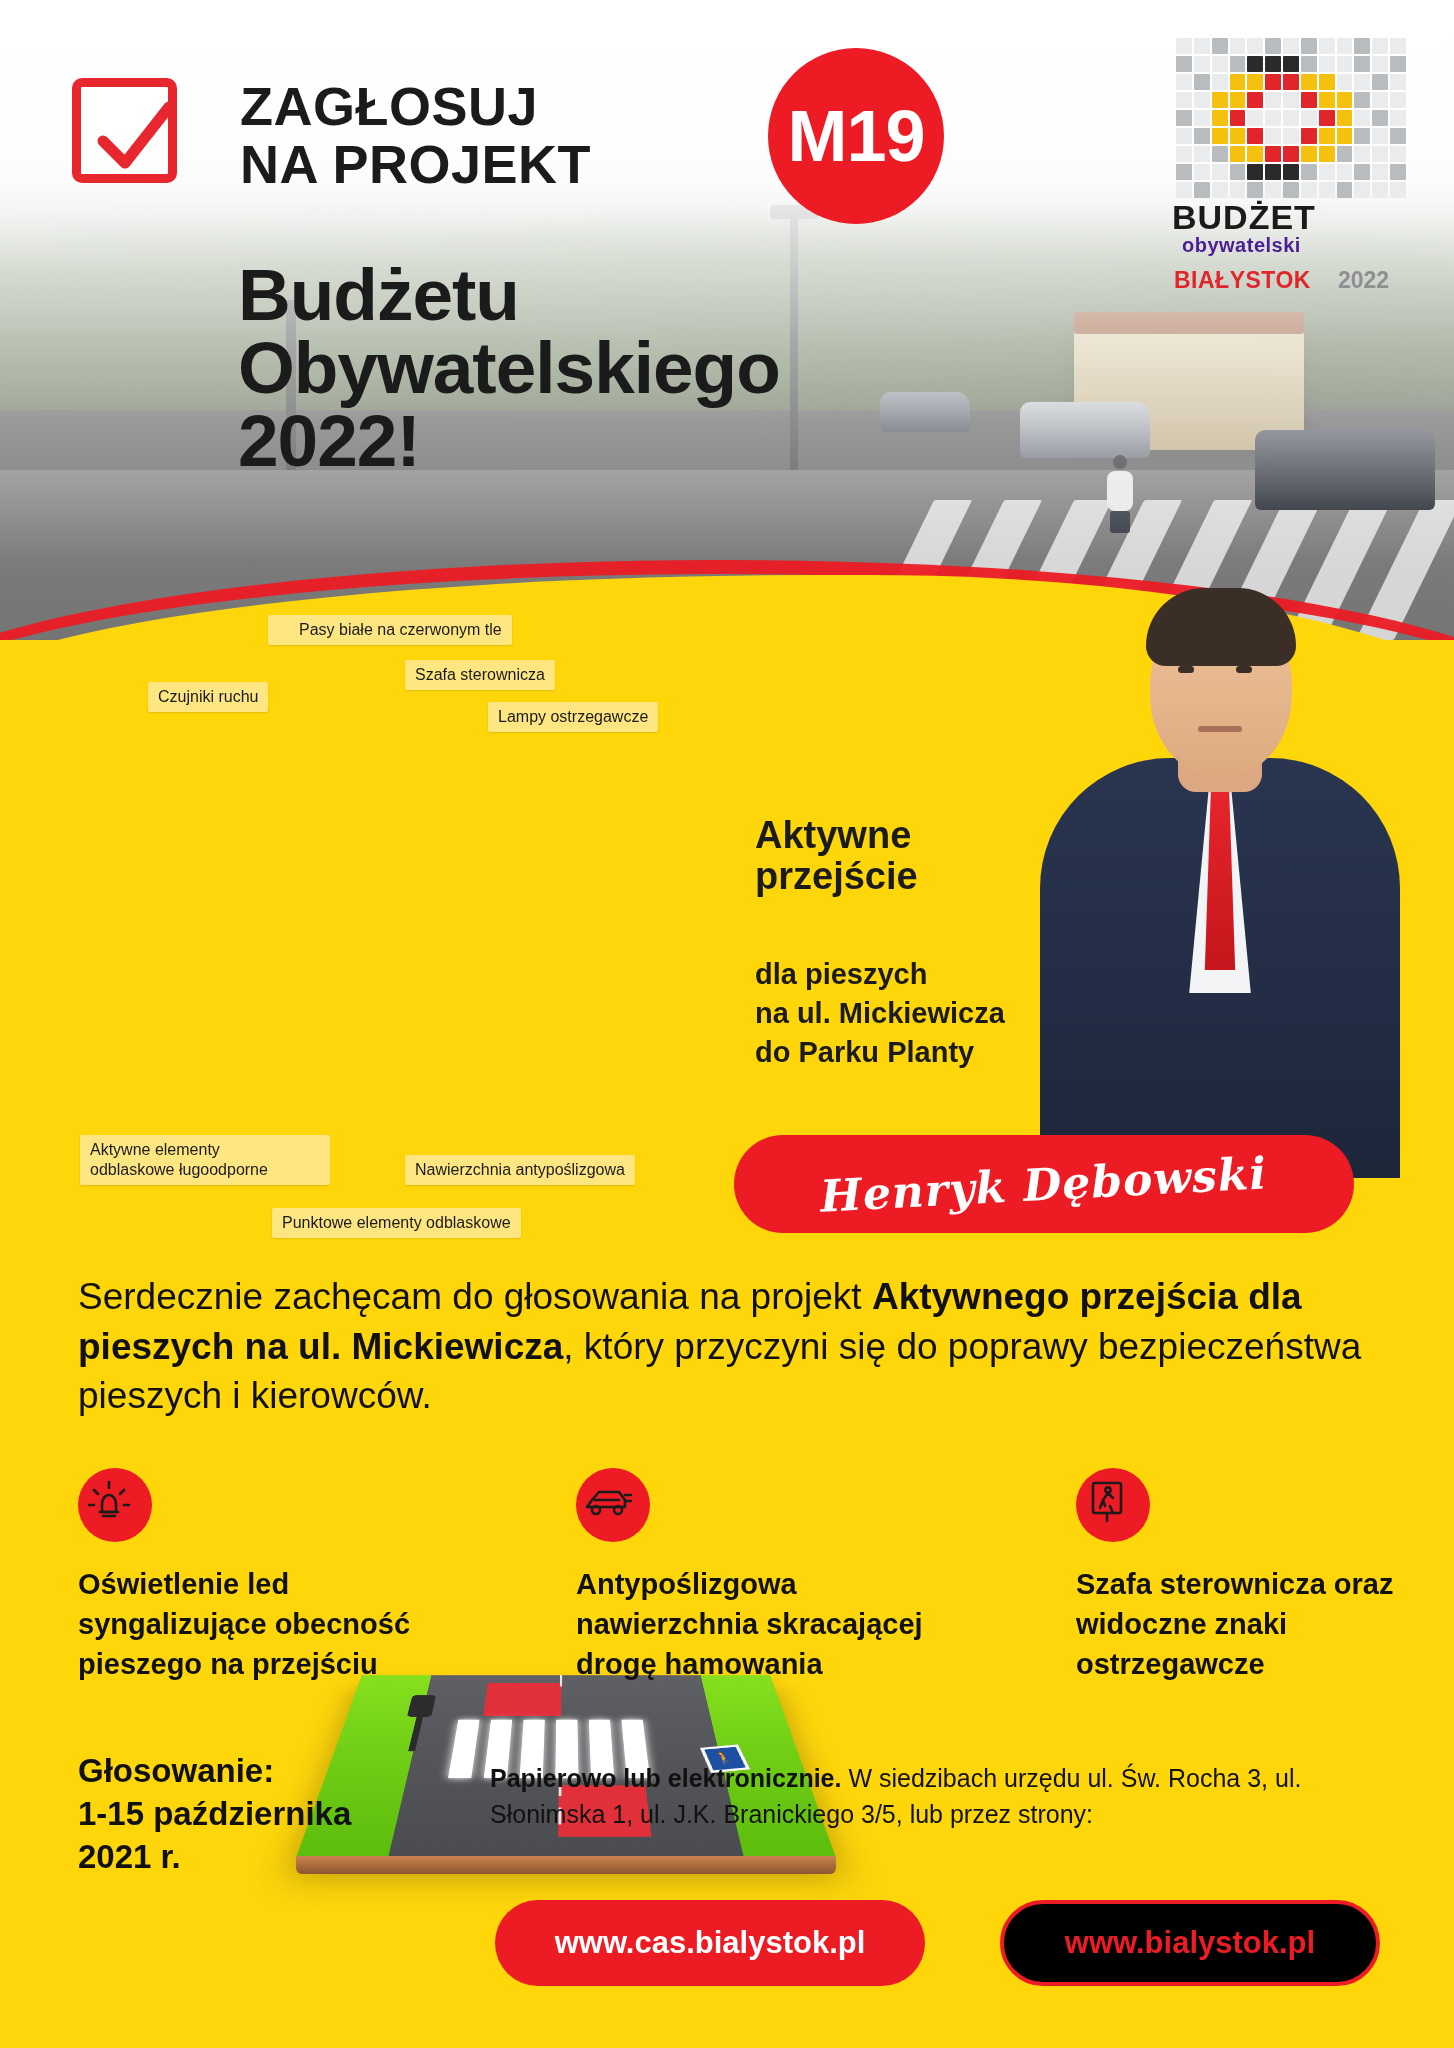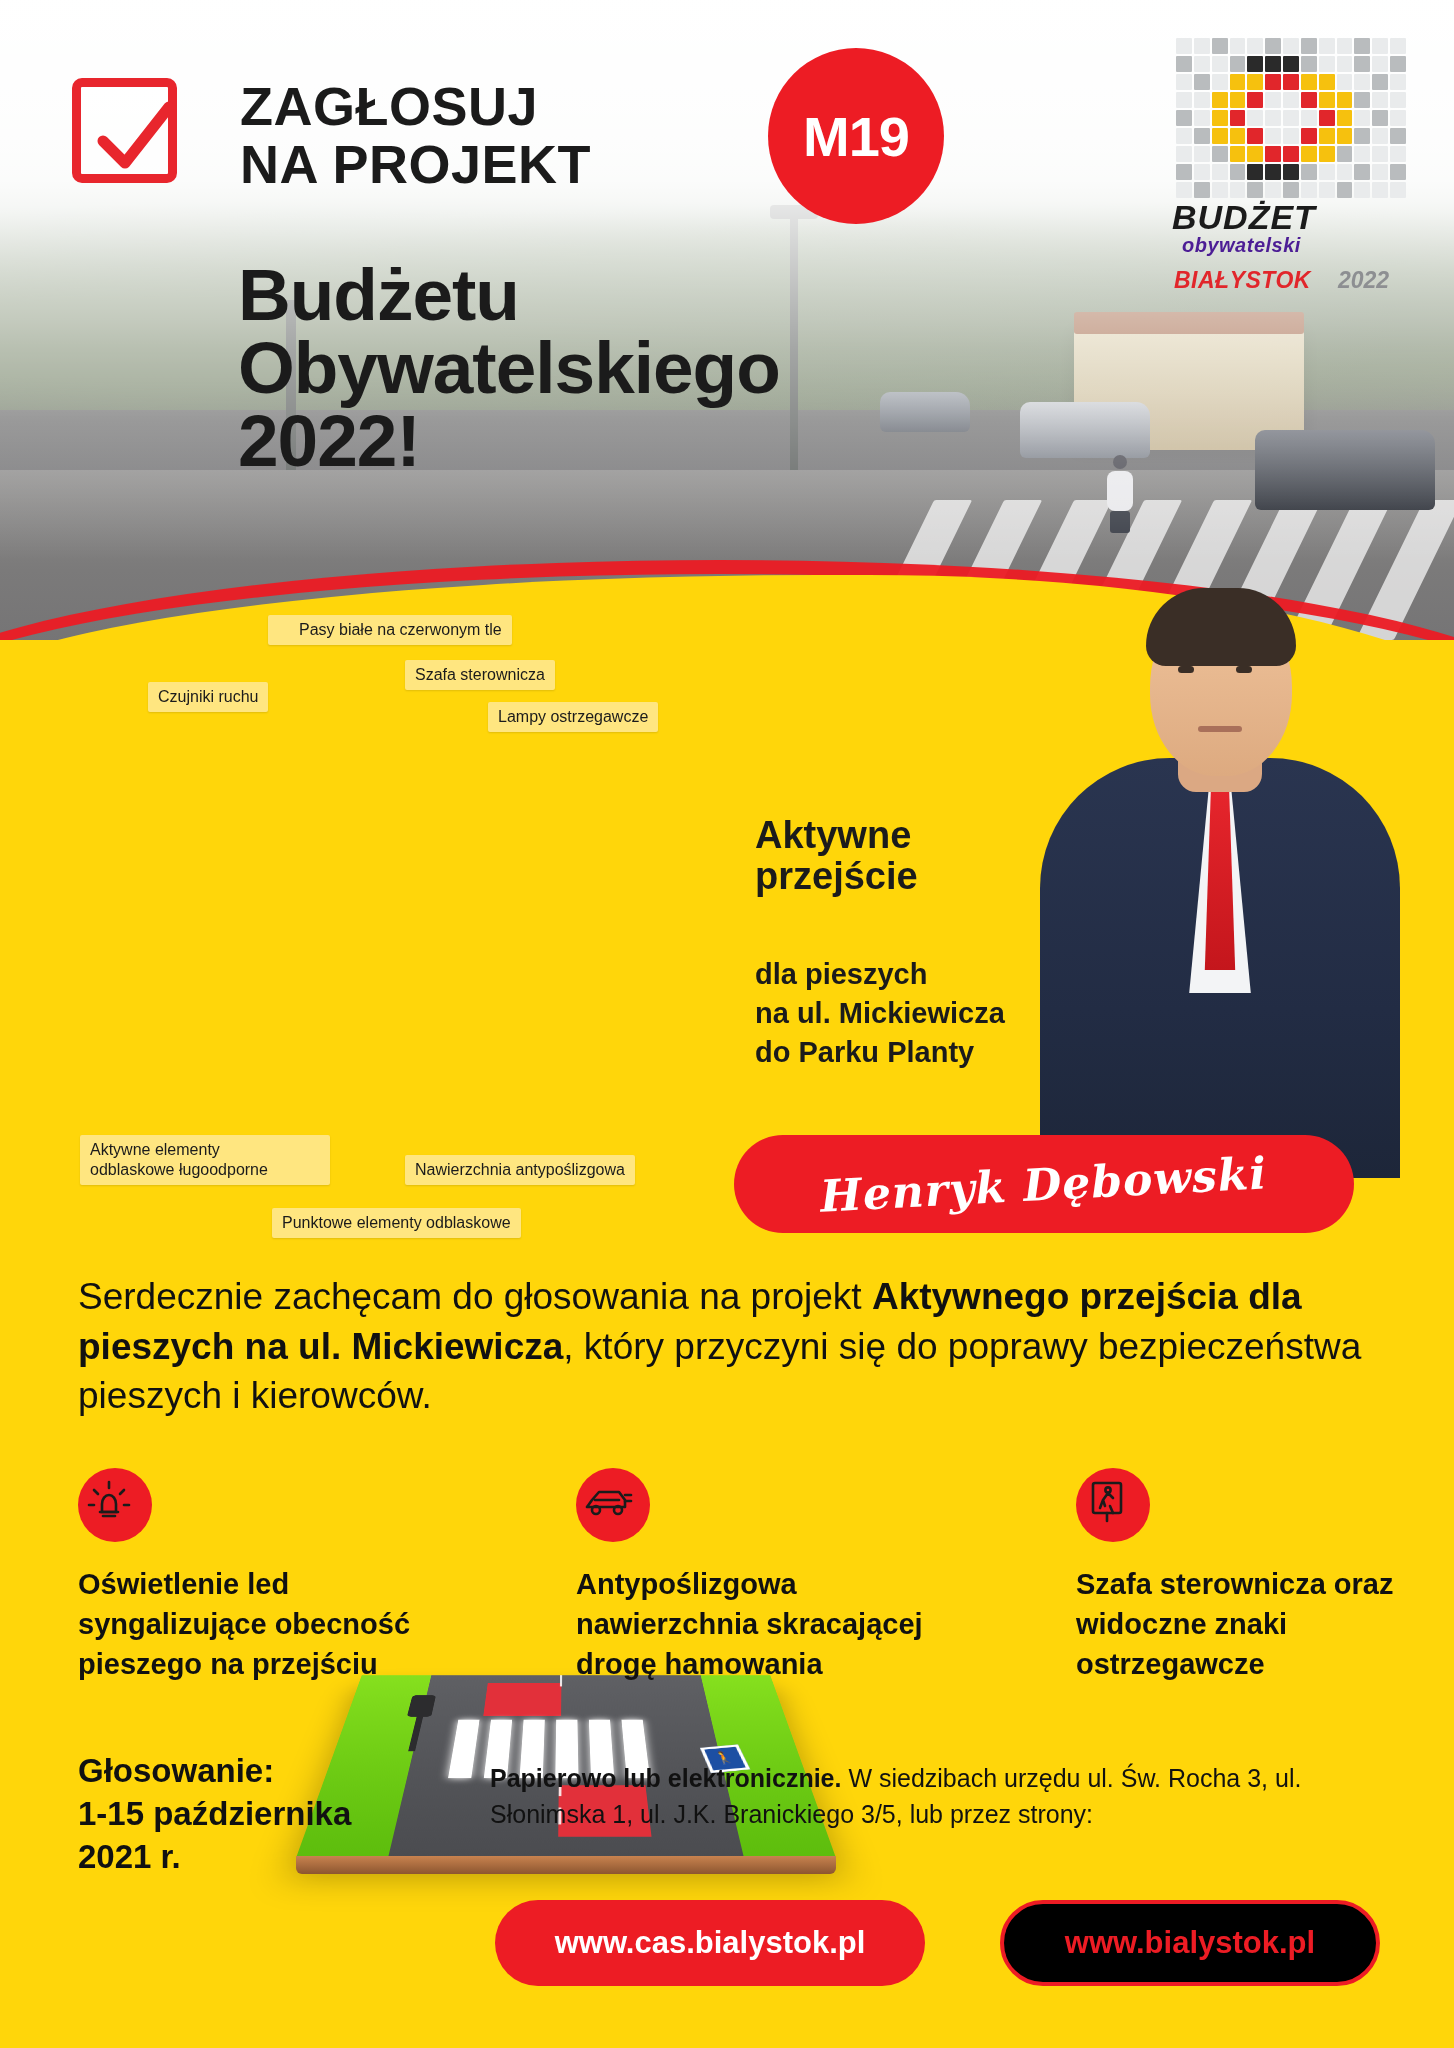--- a/index.html
+++ b/index.html
@@ -85,25 +85,25 @@
   }
   .hdr-big {
     position: absolute; left: 238px; top: 258px;
     font-size: 73px; font-weight: 800; color: #1b1b1b; line-height: 1.0;
     letter-spacing: -1px;
   }
   .badge-m19 {
     position: absolute; left: 768px; top: 48px; width: 176px; height: 176px;
     border-radius: 50%; background: #ed1c24; color: #fff;
     display: flex; align-items: center; justify-content: center;
-    font-size: 56px; font-weight: 800; letter-spacing: -1px;
-  }
-
-  
-  .bo-logo { position: absolute; right: 28px; top: 38px; width: 260px; height: 260px; font-style: italic; }
+    font-size: 72px; font-weight: 800; letter-spacing: -1px;
+  }
+
+  
+  .bo-logo { position: absolute; right: 28px; top: 38px; width: 260px; height: 260px; }
   .bo-grid {
     position: absolute; left: 10px; top: 0; width: 230px; height: 160px;
     display: grid; grid-template-columns: repeat(13, 1fr); grid-template-rows: repeat(9, 1fr); gap: 2px;
   }
   .bo-grid i { background: #e9ebec; border-radius: 1px; }
   .bo-grid i.g { background: #b9bcbe; }
   .bo-grid i.r { background: #e1262b; }
   .bo-grid i.y { background: #f6c10e; }
   .bo-grid i.k { background: #2a2a2a; }
   .bo-text1 { position: absolute; left: 6px; top: 160px; font-size: 34px; font-weight: 800; color: #1b1b1b; letter-spacing: 1px; }

